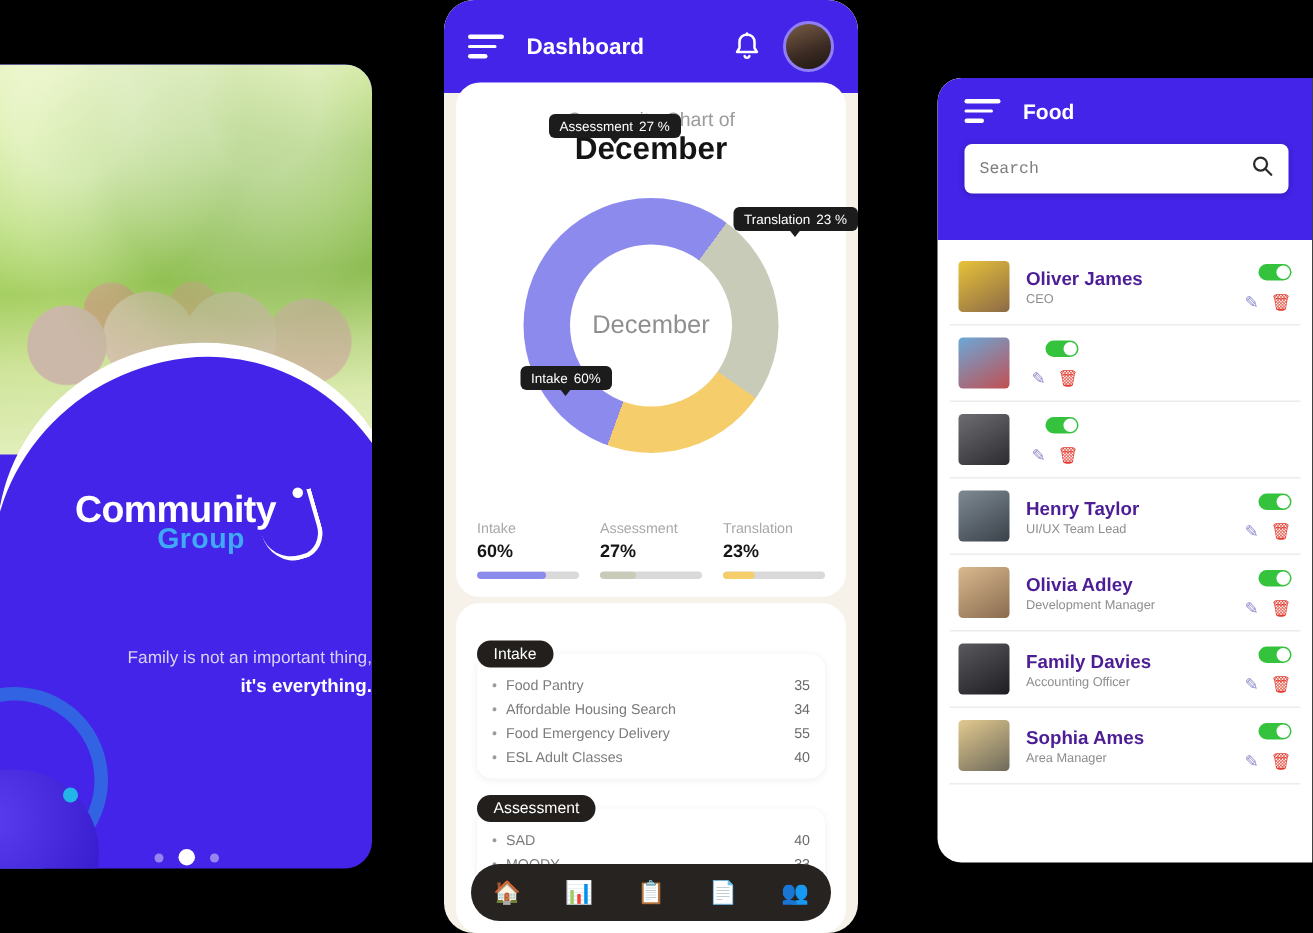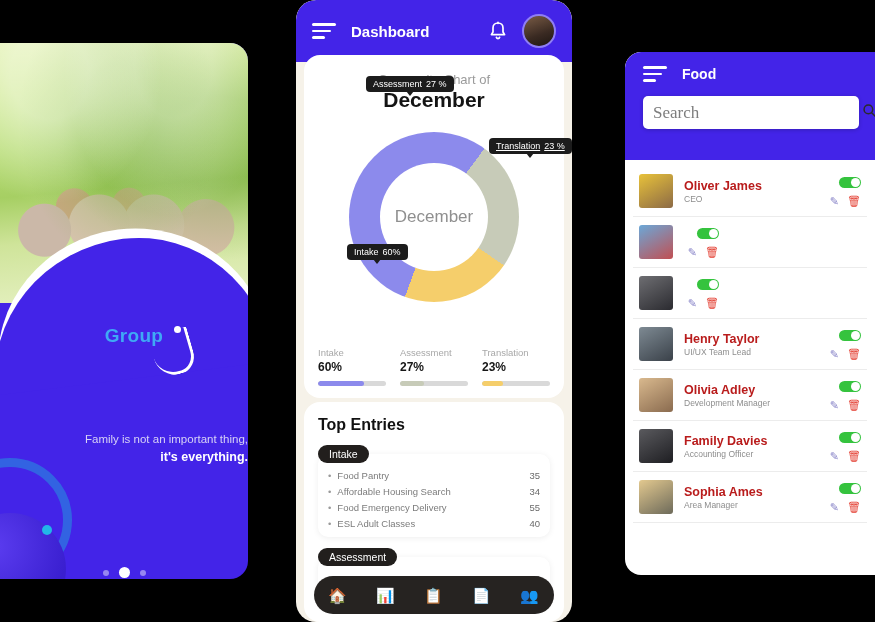--- a/index.html
+++ b/index.html
@@ -131,21 +131,21 @@
     position:absolute; background:#1c1c1c; color:#fff; font-size:9px;
     padding:3px 7px; border-radius:4px; white-space:nowrap;
   }
   .tip:after{
     content:""; position:absolute; left:50%; margin-left:-4px; bottom:-4px;
     border-left:4px solid transparent; border-right:4px solid transparent;
     border-top:5px solid #1c1c1c;
   }
   .tip .pct{ margin-left:4px; }
   #tip-assessment{ left:17px; top:-56px; }
-  #tip-translation{ left:140px; top:6px;text-decoration:underline; }
+  #tip-translation{ left:140px; top:6px; }
   #tip-intake{ left:-2px; top:112px; }
 
   .legend-row{
     position:absolute; left:14px; top:292px; width:232px;
     display:flex; justify-content:space-between;
   }
   .legend-col{ width:68px; }
   .legend-name{ color:#a8a8a8; font-size:9.5px; }
   .legend-val{ color:#161616; font-size:12px; font-weight:bold; margin-top:2px;}
   .legend-bar{ height:5px; border-radius:3px; background:#d9d9d9; margin-top:7px; overflow:hidden;}
@@ -190,32 +190,32 @@
     border-radius:16px 0 0 0; padding:14px 16px 0 18px;
   }
   .uh-top{ display:flex; align-items:center; }
   .uh-title{ color:#fff; font-size:14px; font-weight:bold; margin-left:15px;}
   .search-box{
     margin-top:14px; height:33px; background:#fff; border-radius:5px;
     display:flex; align-items:center; padding:0 10px;
     box-shadow:0 1px 4px rgba(0,0,0,.2);
   }
   .search-input{
-    flex:1; border:none; outline:none; font-size:17px; color:#3c3c3c;
-    font-family:Liberation Serif, serif; background:transparent;
+    flex:1; border:none; outline:none; font-size:11px; color:#3c3c3c;
+    font-family:Liberation Mono, monospace; background:transparent;
   }
   .search-input::placeholder{ color:#7d7d7d; }
   .user-list{ padding:6px 8px 10px; }
   .user-row{
     display:flex; align-items:center; padding:8px 6px;
     border-bottom:1px solid #ececec; position:relative;
   }
   .u-avatar{ width:34px; height:34px; border-radius:3px; flex:none; }
   .u-meta{ flex:1; margin-left:11px; }
-  .u-name{ font-size:12.5px; font-weight:bold; color:#b91c1c; }
+  .u-name{ font-size:12.5px; font-weight:bold; color:#4c1d95; }
   .u-role{ font-size:8.5px; color:#8d8d8d; margin-top:1px; }
   .u-actions{ width:46px; text-align:right; }
   .toggle{
     width:22px; height:11px; border-radius:6px; background:#35C33E;
     position:relative; display:inline-block; cursor:pointer;
   }
   .toggle i{
     position:absolute; right:1px; top:1px; width:9px; height:9px;
     border-radius:50%; background:#fff;
   }
@@ -231,20 +231,21 @@
   <div id="splash-phone">
     <div class="splash-photo"></div>
     <div class="splash-wave"></div>
     <div class="splash-wave2"></div>
     <div class="deco-ring"></div>
     <div class="deco-ball"></div>
     <div class="deco-dot"></div>
 
     <div class="brand">
       <div class="brand-wrap">
+        <div class="brand-1">Community</div>
         <div class="brand-2">Group</div>
         <div class="brand-swoosh"></div>
         <div class="brand-sdot"></div>
       </div>
     </div>
 
     <div class="tagline">
       <span>Family is not an important thing,</span><br>
       <b>it's everything.</b>
     </div>
@@ -310,21 +311,20 @@
             <div class="legend-name">Translation</div>
             <div class="legend-val">23%</div>
             <div class="legend-bar">
               <div class="legend-fill" style="background: rgb(245, 206, 107); width: 31%;"></div>
             </div>
           </div>
         </div>
     </div>
 
     <div class="card-entries">
-      <div class="entries-title">Top Entries</div>
       <div id="entry-groups">
           <div class="group"><div class="group-chip">Intake</div><div class="group-box">
               <div class="entry">
                 <span class="bullet">•</span>
                 <span class="name">Food Pantry</span>
                 <span class="num">35</span>
               </div>
               <div class="entry">
                 <span class="bullet">•</span>
                 <span class="name">Affordable Housing Search</span>

